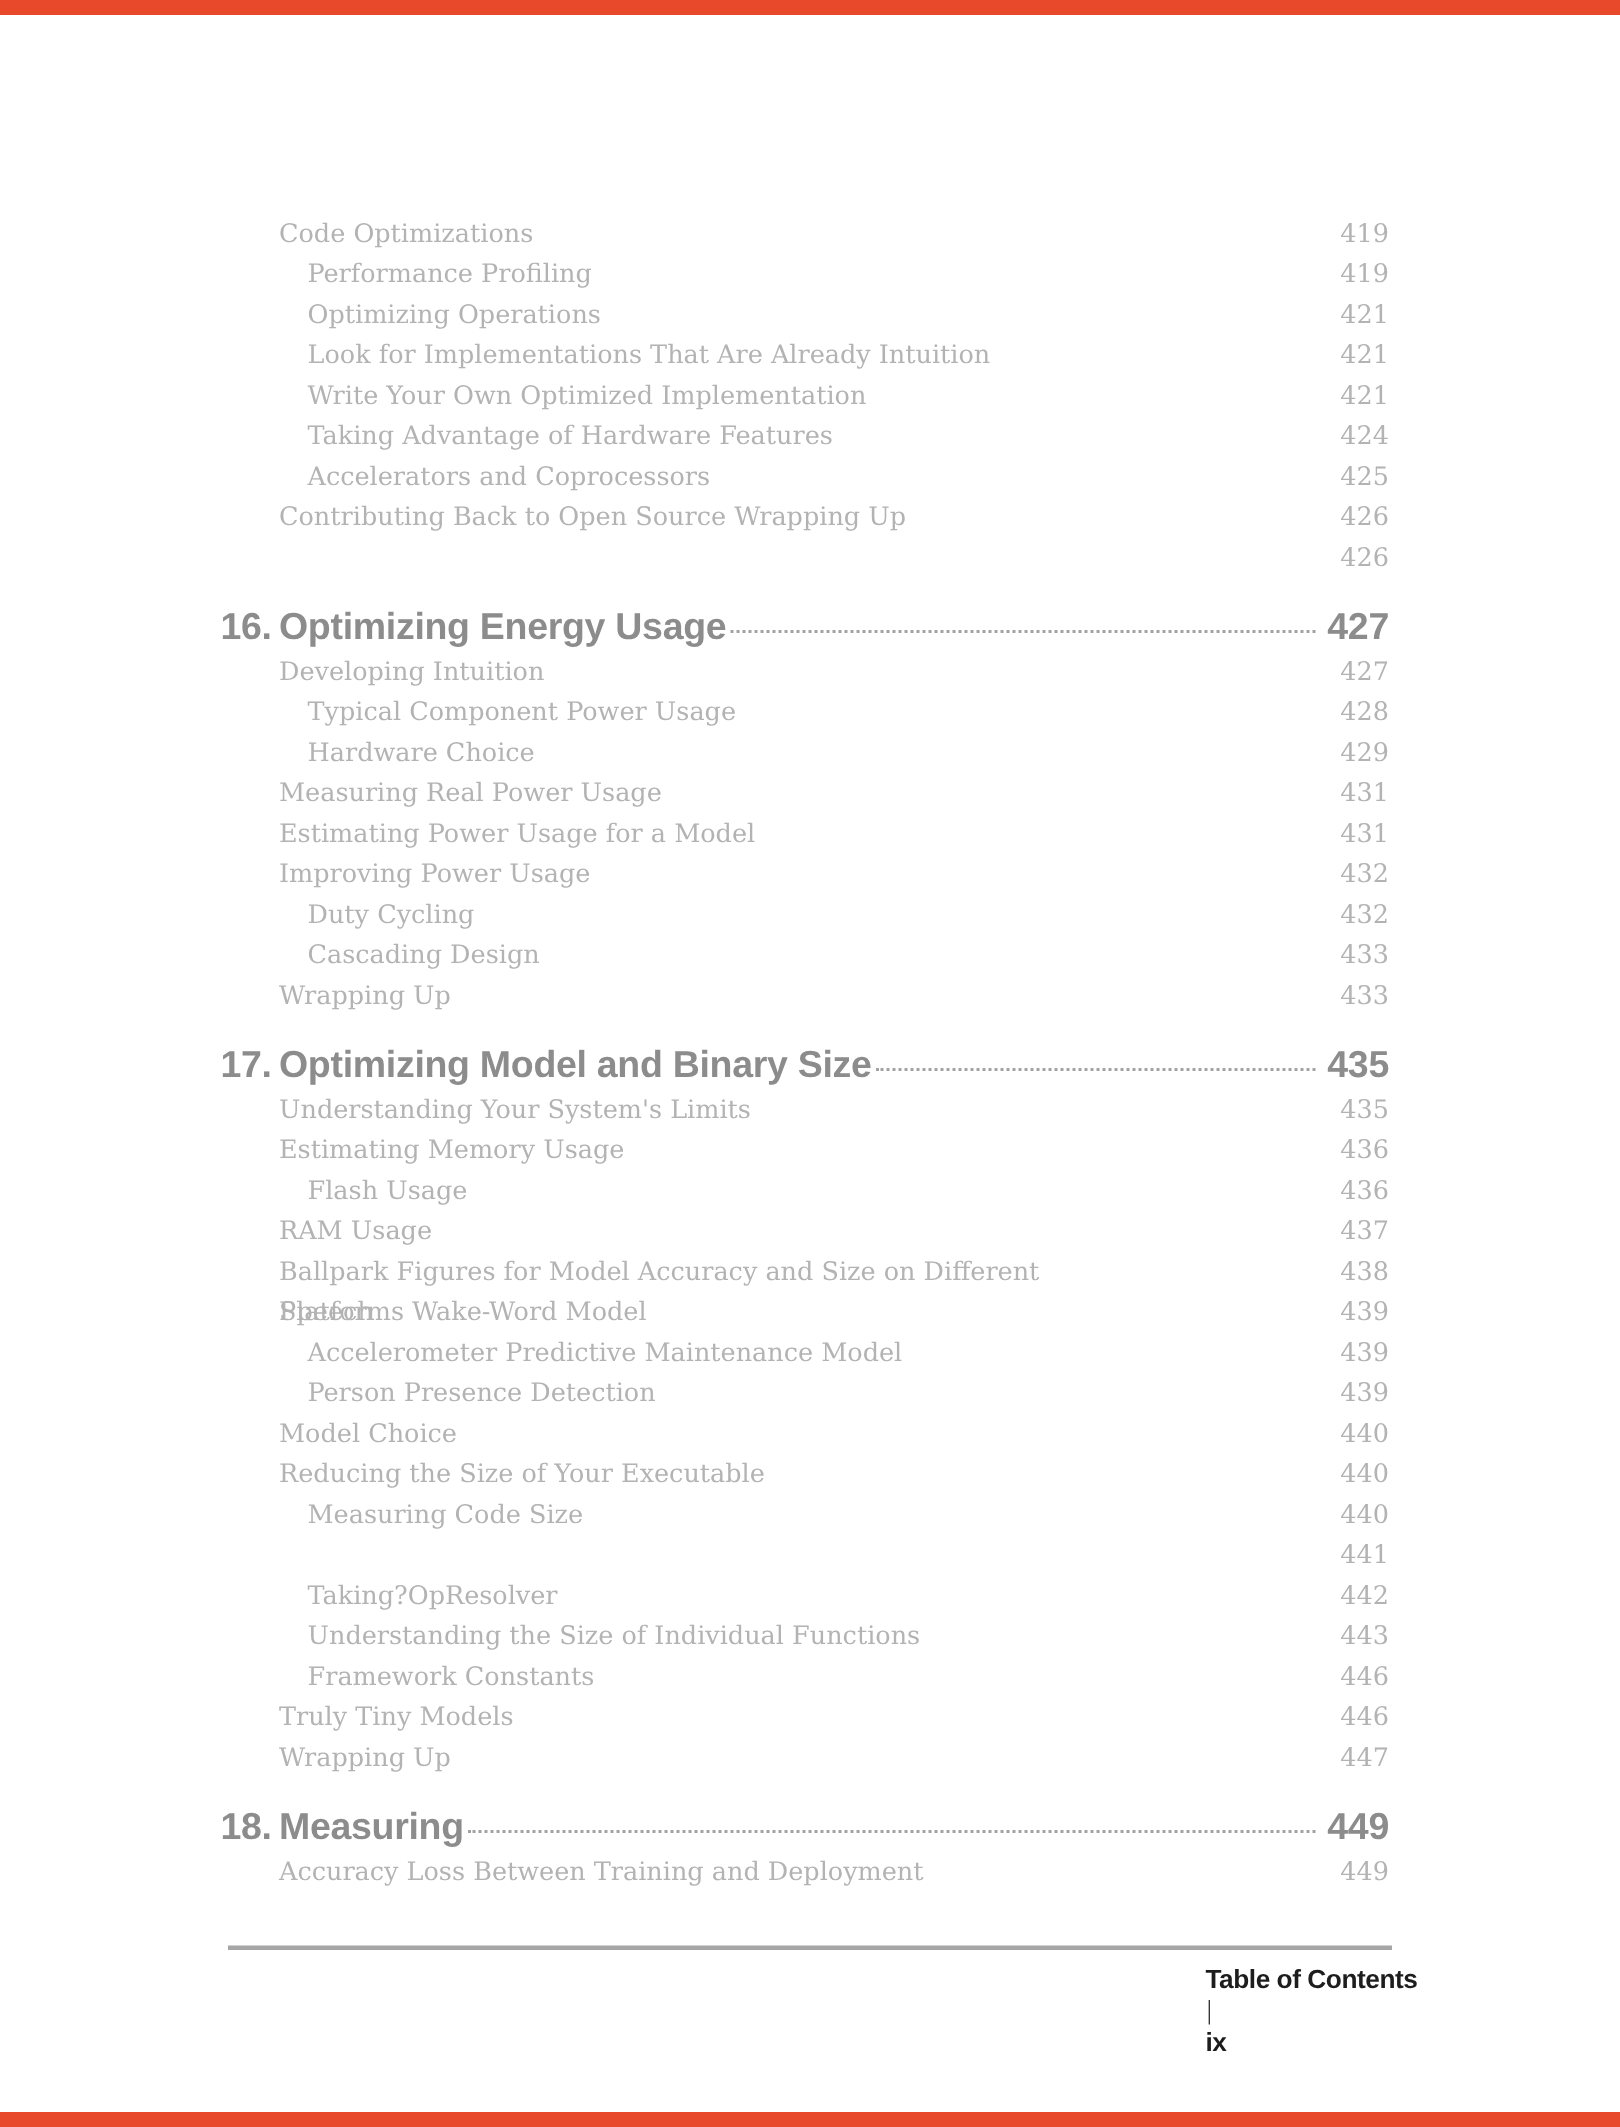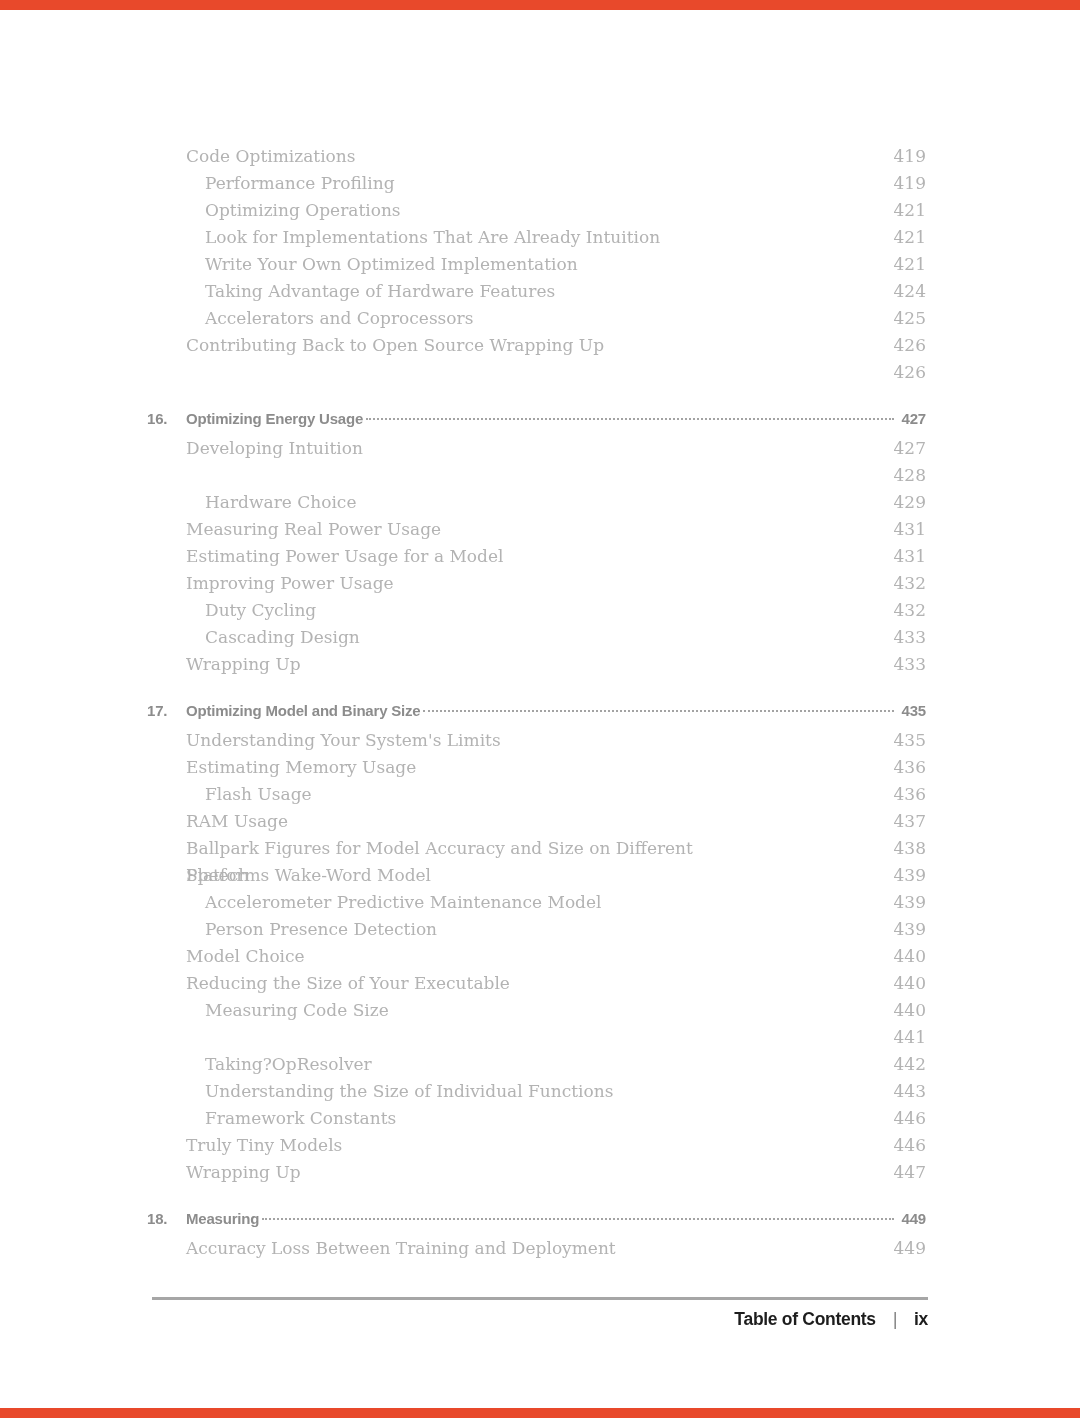--- a/index.html
+++ b/index.html
@@ -20,33 +20,33 @@
   .toc-section { margin:0; padding:0; }
 
   .toc-row { display:flex; align-items:baseline; height:27px; }
   .toc-row.indent-2 { padding-left:19px; }
   .row-title { position:relative; white-space:nowrap; }
   .row-title .ov { position:absolute; left:0; top:0; }
   .row-page { margin-left:auto; padding-left:12px; }
 
   .chapter-row {
     display:flex; align-items:baseline; height:30px; margin-left:-39px; margin-top:19px;
-    font-family:"Liberation Sans", sans-serif; font-weight:bold; font-size:15px;
+    font-family:"Liberation Sans", sans-serif; font-weight:bold; font-size:25px;
     color:#8c8c8c; letter-spacing:-0.2px;
   }
   .ch-num { width:39px; }
   .ch-title { white-space:nowrap; }
   .dots { flex:1; margin:0 6px 0 3px; border-bottom:2px dotted #a3a3a3; transform:translateY(-4px); }
   .ch-page { padding-left:2px; }
 
   .footer-rule { position:absolute; left:152px; right:152px; top:1297px; height:3px; background:#a6a6a6; }
   .footer {
     position:absolute; right:152px; top:1309px; display:flex; align-items:baseline;
     font-family:"Liberation Sans", sans-serif; font-weight:bold; font-size:17.5px;
-    color:#1d1d1d; letter-spacing:-0.3px;
+    color:#1d1d1d; letter-spacing:-0.3px;flex-direction:column;
   }
   .footer .sep { font-weight:normal; margin:0 17px; transform:scaleX(0.6); color:#2a2a2a; }
 </style>
 </head>
 <body>
 
 <div class="page">
   <div class="bar top" style="background: rgb(232, 73, 43);"></div>
 
   <div class="toc">
@@ -93,20 +93,21 @@
     <span class="ch-num">16.</span>
     <span class="ch-title">Optimizing Energy Usage</span>
     <span class="dots"></span>
     <span class="ch-page">427</span>
   </div>
         <div class="toc-row indent-1">
     <span class="row-title">Developing Intuition</span>
     <span class="row-page">427</span>
   </div>
         <div class="toc-row indent-2">
+    <span class="row-title">Typical Component Power Usage</span>
     <span class="row-page">428</span>
   </div>
         <div class="toc-row indent-2">
     <span class="row-title">Hardware Choice</span>
     <span class="row-page">429</span>
   </div>
         <div class="toc-row indent-1">
     <span class="row-title">Measuring Real Power Usage</span>
     <span class="row-page">431</span>
   </div>

